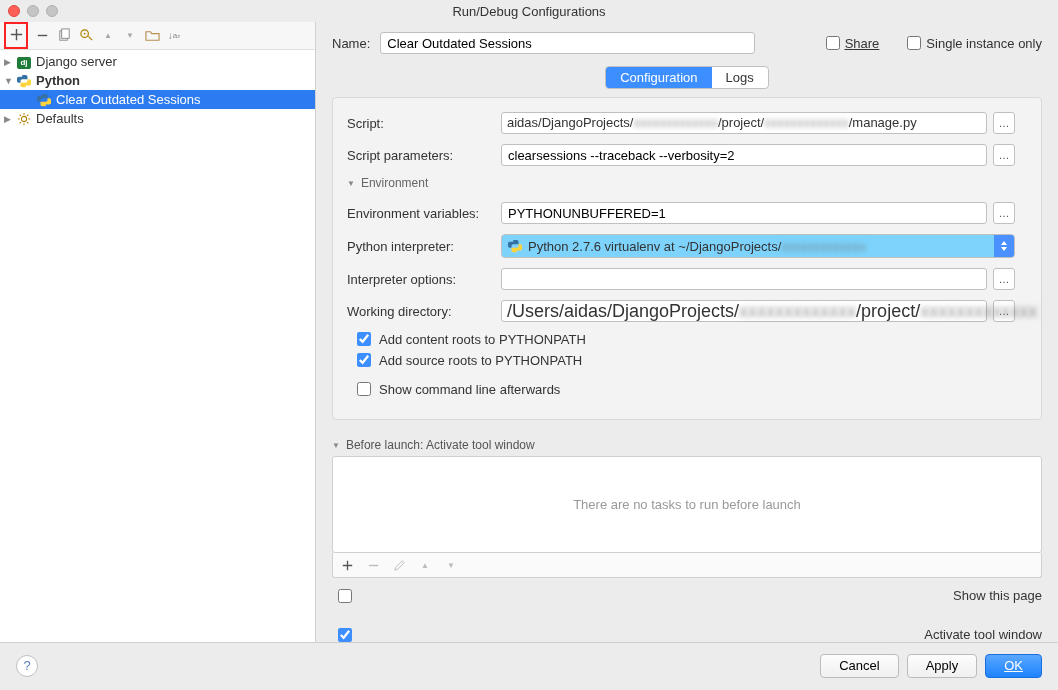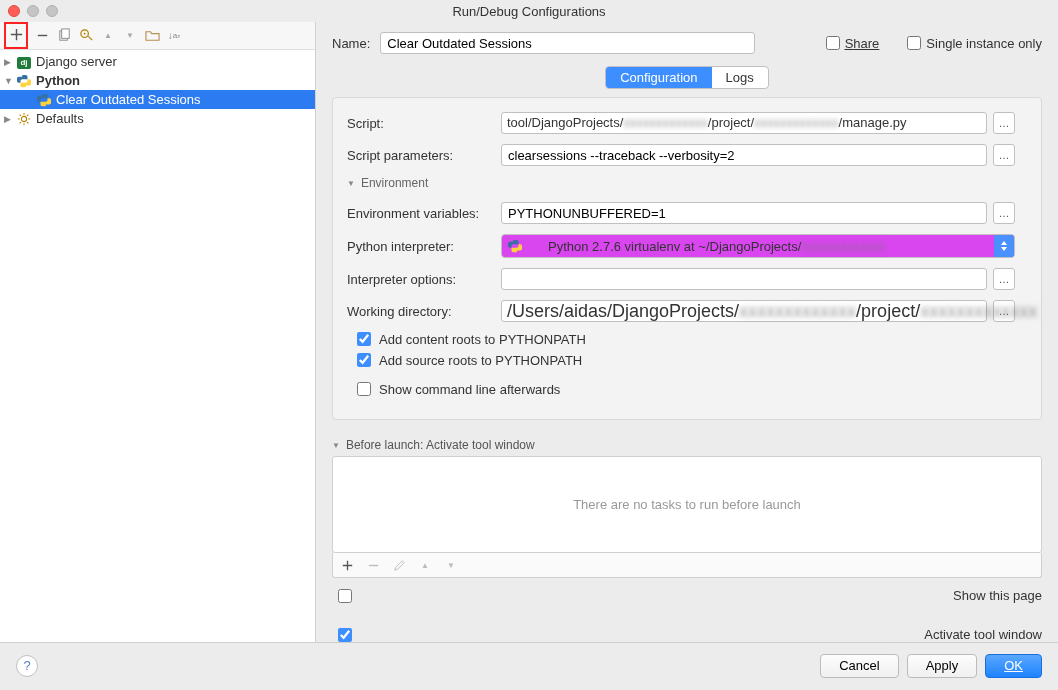--- a/index.html
+++ b/index.html
@@ -41,21 +41,21 @@
 
   .panel { background: #f3f3f3; border: 1px solid #d9d9d9; border-radius: 4px; padding: 14px 26px 16px 14px; }
   .form-row { display: flex; align-items: center; margin-bottom: 10px; }
   .form-label { width: 154px; font-size: 13px; }
   .form-row input[type=text], .form-row .select-like { flex: 1; }
   .dots-btn { width: 22px; height: 22px; background: #fff; border: 1px solid #c0c0c0; border-radius: 3px; margin-left: 6px; display: flex; align-items: center; justify-content: center; font-size: 11px; color: #555; cursor: pointer; }
 
   .section-hdr { display: flex; align-items: center; gap: 6px; color: #666; font-size: 12px; margin: 6px 0 12px 0; }
   .section-hdr .tri { color: #888; font-size: 8px; }
 
-  .select-like { position: relative; background: #d946ef; border: 1px solid #c0c0c0; border-radius: 4px; height: 24px; display: flex; align-items: center; padding: 0 24px 0 6px; gap: 20px; }
+  .select-like { position: relative; background: #7dd3fc; border: 1px solid #c0c0c0; border-radius: 4px; height: 24px; display: flex; align-items: center; padding: 0 24px 0 6px; }
   .select-like .arrow { position: absolute; right: 0; top: 0; bottom: 0; width: 20px; background: #4a90ff; border-radius: 0 3px 3px 0; display: flex; flex-direction: column; align-items: center; justify-content: center; }
   .select-like .arrow::before { content: ""; border-left: 3px solid transparent; border-right: 3px solid transparent; border-bottom: 4px solid #fff; margin-bottom: 2px; }
   .select-like .arrow::after { content: ""; border-left: 3px solid transparent; border-right: 3px solid transparent; border-top: 4px solid #fff; }
   .py-mini { width: 14px; height: 14px; margin-right: 6px; display: inline-block; }
   .blur { color: transparent; text-shadow: 0 0 5px rgba(120,120,120,0.8); user-select: none; }
 
   .ck-row { display: flex; align-items: flex-start; margin: 6px 0 6px 10px; gap: 8px; }
   input[type=checkbox] { width: 14px; height: 14px; accent-color: #3d8fff; }
 
   .before-launch-hdr { display: flex; align-items: center; gap: 6px; color: #555; font-size: 12px; margin: 18px 0 4px 0; }
@@ -182,21 +182,21 @@
         <div>Logs</div>
       </div>
     </div>
 
     <div class="panel">
       <div class="form-row">
         <div class="form-label">Script:</div>
         <div style="flex:1;position:relative">
           <input type="text" style="width: 100%;">
           <div style="position:absolute;left:6px;top:0;line-height:22px;pointer-events:none;font-size:13px">
-            <span>tool/DjangoProjects/</span><span class="blur">xxxxxxxxxxxxx</span><span>/project/</span><span class="blur">xxxxxxxxxxxxx</span><span>/manage.py</span>
+            <span>aidas/DjangoProjects/</span><span class="blur">xxxxxxxxxxxxx</span><span>/project/</span><span class="blur">xxxxxxxxxxxxx</span><span>/manage.py</span>
           </div>
         </div>
         <div class="dots-btn">…</div>
       </div>
 
       <div class="form-row">
         <div class="form-label">Script parameters:</div>
         <input type="text" value="clearsessions --traceback --verbosity=2" style="">
         <div class="dots-btn">…</div>
       </div>

